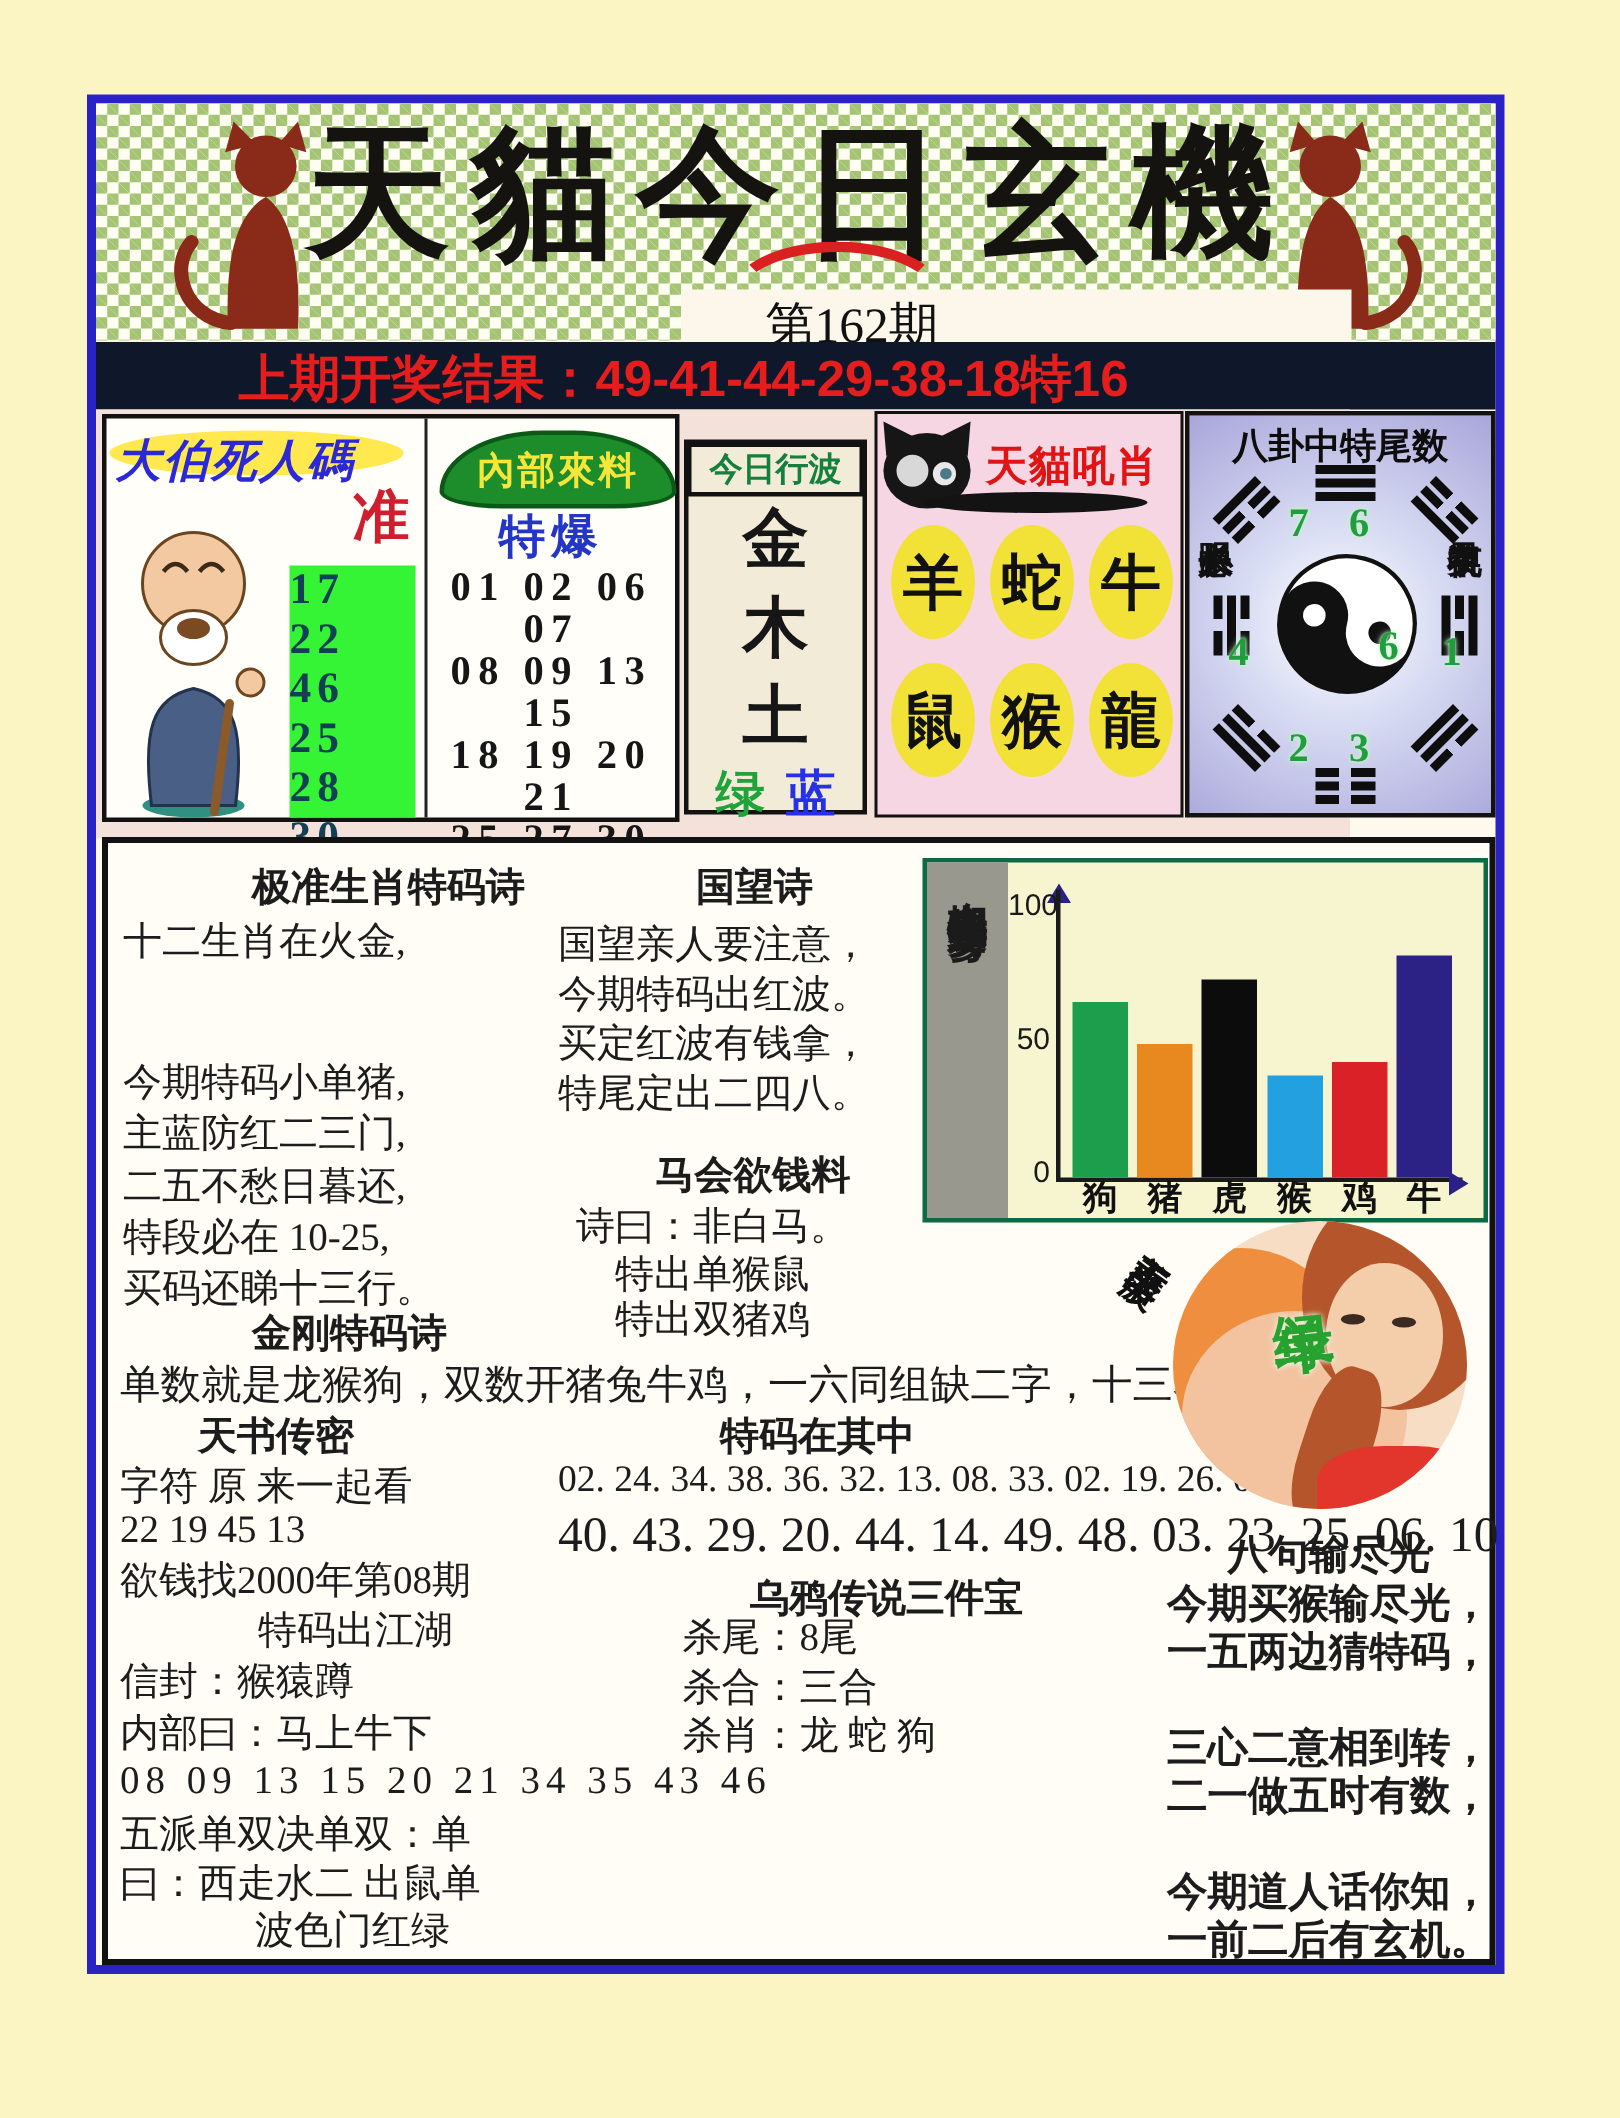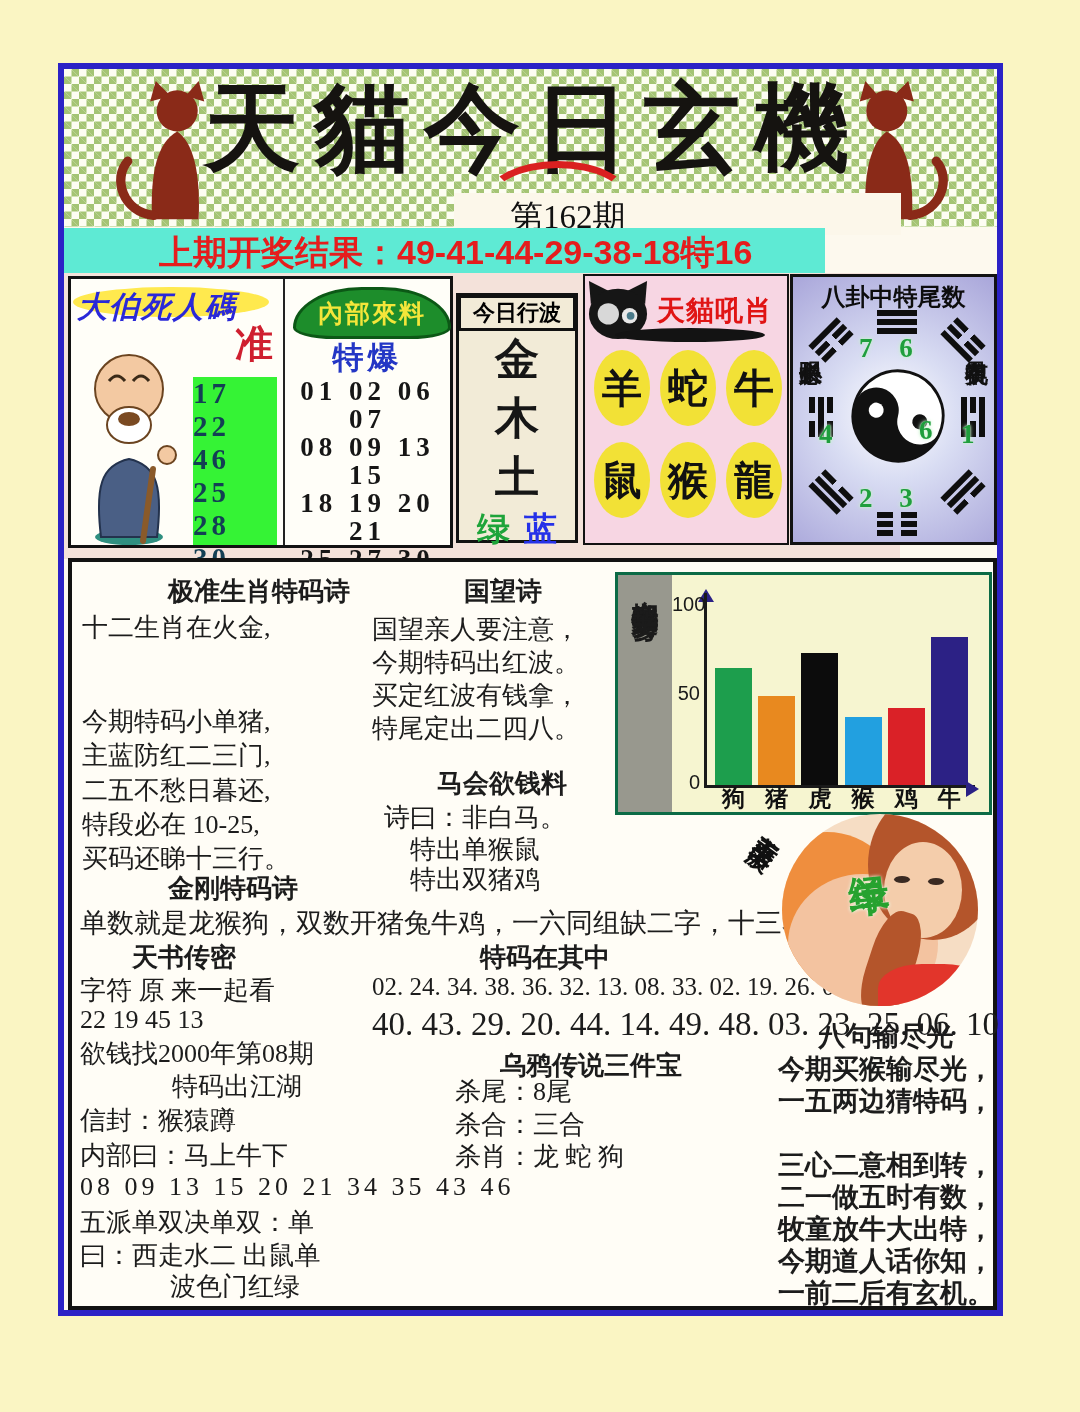--- a/index.html
+++ b/index.html
@@ -18,21 +18,21 @@
   .main-title{position:absolute;left:120px;top:-4px;width:700px;text-align:center;
     font-size:96px;font-weight:bold;color:#151310;letter-spacing:14px;
     font-family:"DejaVu Serif","Liberation Serif",serif;}
   .cat{position:absolute;top:12px;width:120px;height:140px;}
   .cat.right{transform:scaleX(-1);}
   .red-arc{position:absolute;left:420px;top:92px;width:134px;height:66px;border-radius:50%;
     border:7px solid #da2020;border-left-color:transparent;border-right-color:transparent;
     border-bottom-color:transparent;}
   .issue-box{position:absolute;left:390px;top:124px;width:447px;height:42px;background:#fcf7ea;
     font-size:33px;color:#111;padding:2px 0 0 56px;box-sizing:border-box;}
-  .results-band{position:absolute;left:0;top:159px;width:761px;height:45px;background:#5eead4;}
+  .results-band{position:absolute;left:0;top:159px;width:933px;height:45px;background:#0f172a;}
   .results-text{position:absolute;left:95px;top:2px;font-size:34px;font-weight:bold;color:#e51d1d;
     font-family:"Liberation Sans","DejaVu Sans",sans-serif;}
   
   .toprow{position:absolute;left:0;top:204px;width:836px;height:286px;background:#f4e2da;}
   .panel{position:absolute;box-sizing:border-box;border:3px solid #121212;background:#fffef8;}
   
   .uncle{left:4px;top:3px;width:385px;height:272px;display:flex;}
   .uncle-left{position:relative;width:212px;height:100%;border-right:2px solid #222;}
   .uncle-title{position:absolute;left:6px;top:8px;font-size:30px;font-weight:bold;color:#2a28d8;
     letter-spacing:2px;z-index:2;font-style:italic;}
@@ -48,21 +48,21 @@
     border:3px solid #0c5816;border-radius:50% 50% 30% 30%/90% 90% 25% 25%;
     display:flex;align-items:center;justify-content:center;}
   .neibu-banner span{color:#f4e63a;font-weight:bold;font-size:25px;letter-spacing:2px;}
   .tebao{position:absolute;left:0;top:58px;width:100%;text-align:center;font-size:31px;
     font-weight:bold;color:#2336c5;letter-spacing:4px;}
   .neibu-rows{position:absolute;left:0;top:98px;width:100%;text-align:center;}
   .neibu-rows div{font-size:27px;font-weight:bold;color:#161616;letter-spacing:5px;line-height:28px;}
   
   .xingbo{left:392px;top:20px;width:122px;height:250px;background:#f2ebd7;display:flex;flex-direction:column;}
   .xingbo-header{border-bottom:3px solid #111;margin:-1px;border:3px solid #111;height:36px;
-    display:flex;align-items:center;justify-content:center;font-size:22px;font-weight:bold;color:#000000;}
+    display:flex;align-items:center;justify-content:center;font-size:22px;font-weight:bold;color:#15803d;}
   .xingbo-body{flex:1;display:flex;flex-direction:column;justify-content:space-around;align-items:center;}
   .xingbo-body .el{font-size:44px;color:#161616;font-weight:bold;}
   .xingbo-colors{display:flex;gap:14px;font-size:33px;font-weight:bold;padding-bottom:6px;}
   .c-green{color:#1ea43a;} .c-blue{color:#2531e8;}
   
   .houxiao{left:519px;top:1px;width:206px;height:271px;background:#f7d6e3;border-width:2px;}
   .cathead{position:absolute;left:2px;top:2px;width:62px;height:64px;}
   .houxiao-title{position:absolute;left:72px;top:16px;font-size:28px;font-weight:bold;color:#e01414;
     letter-spacing:1px;}
   .houxiao-ellipse{position:absolute;left:30px;top:52px;width:150px;height:14px;background:#131313;
@@ -388,18 +388,17 @@
       <div class="w-eye" style="left:146px;top:64px;"></div>
     </div>
     <div class="diag-text">美女不出半波</div>
     <div class="green-dan">绿单</div>
 
     <div class="rp" style="top:437px;">八句输尽光</div>
     <div class="rp" style="top:470px;">今期买猴输尽光，</div>
     <div class="rp" style="top:502px;">一五两边猜特码，</div>
     <div class="rp" style="top:566px;">三心二意相到转，</div>
     <div class="rp" style="top:598px;">二一做五时有数，</div>
-    <div class="rp" style="top:630px;">牧童放牛大出特，</div>
     <div class="rp" style="top:662px;">今期道人话你知，</div>
     <div class="rp" style="top:694px;">一前二后有玄机。</div>
 
   </div>
 </div>
 
 </body></html>

